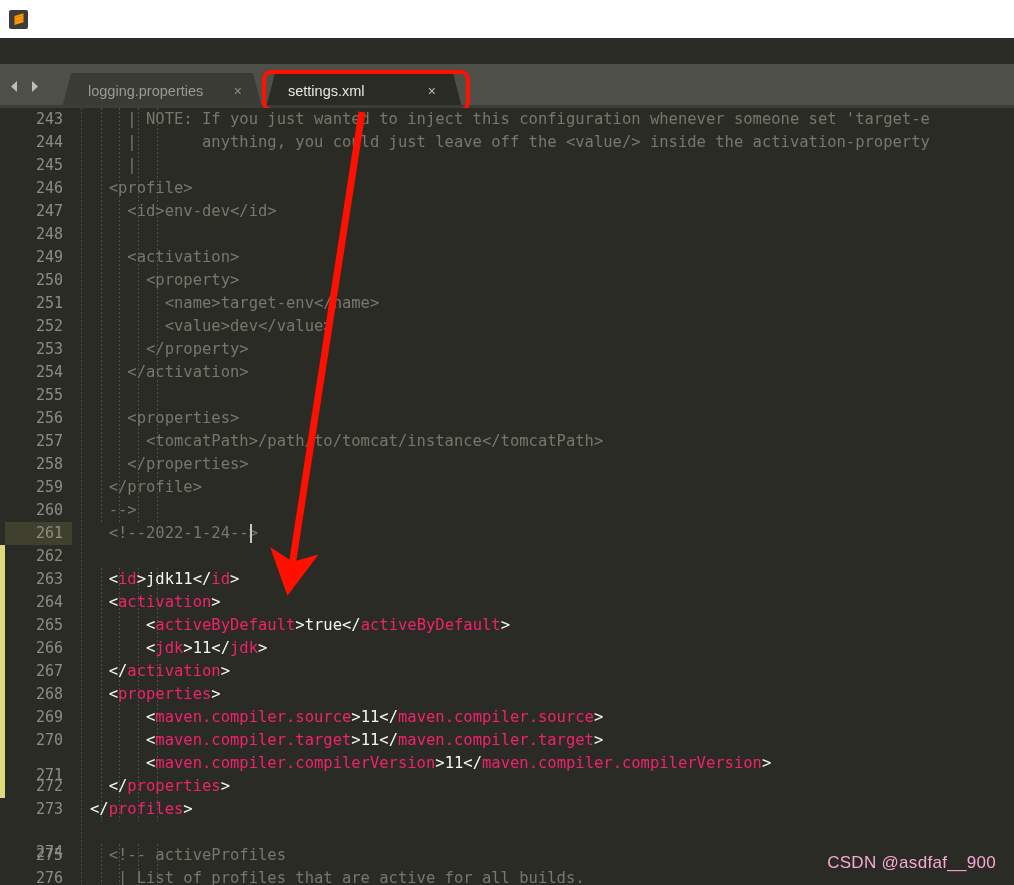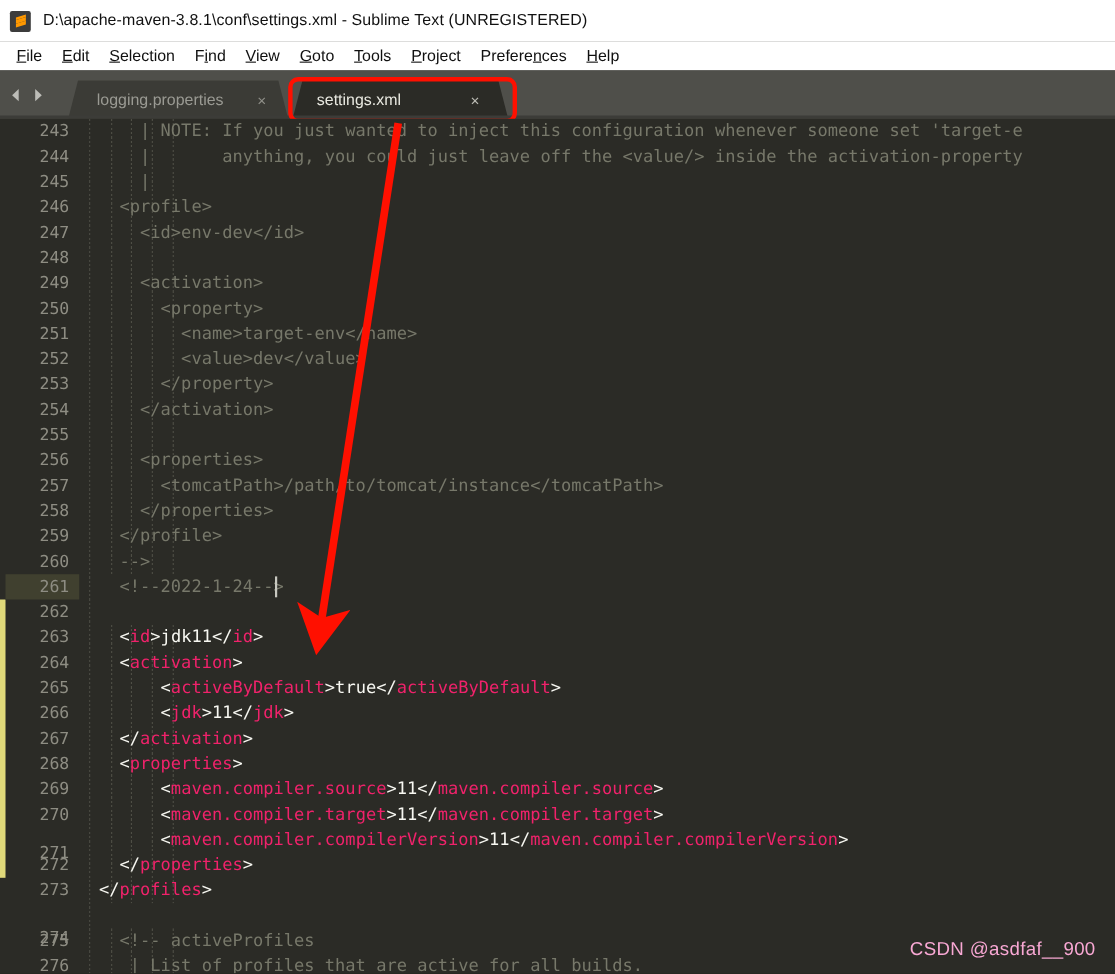--- a/index.html
+++ b/index.html
@@ -249,35 +249,22 @@
 <div id="app">
 
   <div class="titlebar">
     <span class="app-icon">
       <svg width="14" height="14" viewBox="0 0 14 14" aria-hidden="true">
         <path d="M11.5 1.2 L2.5 4.0 L2.5 6.2 L11.5 3.5 Z" fill="#ff9800"></path>
         <path d="M2.5 6.2 L11.5 3.5 L11.5 6.9 L2.5 9.6 Z" fill="#ff9800"></path>
         <path d="M2.5 9.6 L11.5 6.9 L11.5 10.3 L2.5 12.9 Z" fill="#ff9800"></path>
       </svg>
     </span>
-    <span class="title-text">D:\apache-maven-3.8.1\conf\settings.xml - Sublime Text (UNREGISTERED)</span>
   </div>
 
-  <div class="menubar">
-    <div class="menu-item"><u>F</u>ile</div>
-    <div class="menu-item"><u>E</u>dit</div>
-    <div class="menu-item"><u>S</u>election</div>
-    <div class="menu-item">F<u>i</u>nd</div>
-    <div class="menu-item"><u>V</u>iew</div>
-    <div class="menu-item"><u>G</u>oto</div>
-    <div class="menu-item"><u>T</u>ools</div>
-    <div class="menu-item"><u>P</u>roject</div>
-    <div class="menu-item">Prefere<u>n</u>ces</div>
-    <div class="menu-item"><u>H</u>elp</div>
-  </div>
 
   <div class="tabstrip">
     <div class="tab-nav">
       <span>
         <svg width="15" height="15" viewBox="0 0 15 15">
             <path d="M10 2 L4 7.5 L10 13 Z" fill="#bdbdb8"></path>
           </svg>
       </span>
       <span>
         <svg width="15" height="15" viewBox="0 0 15 15">

